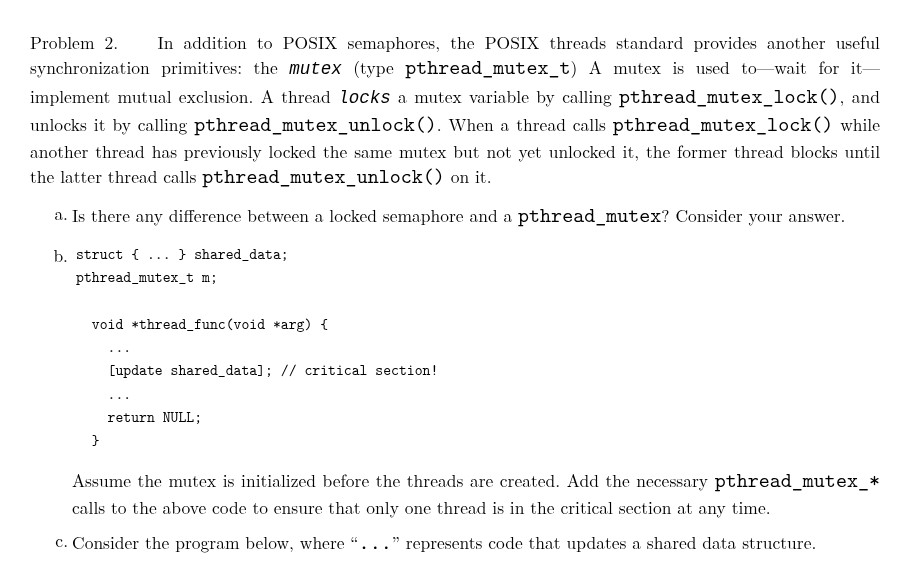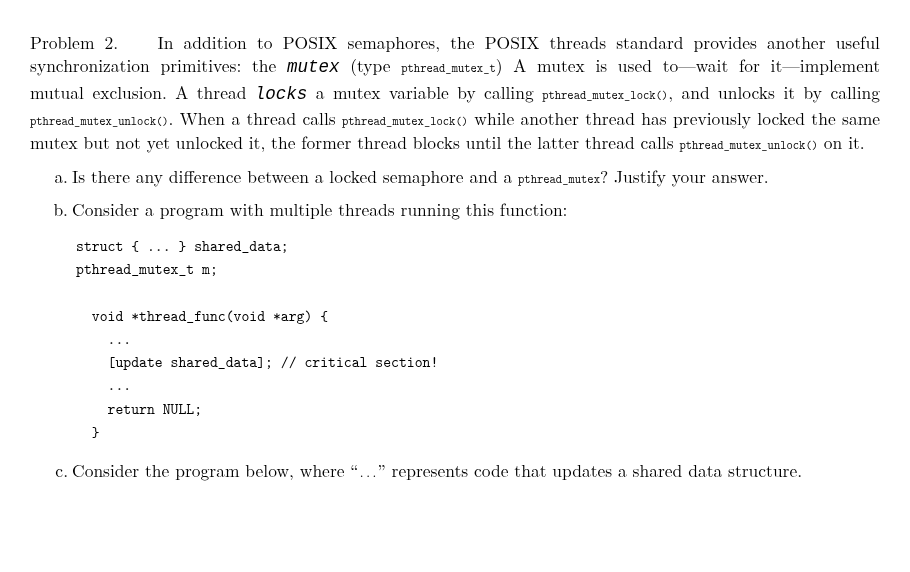--- a/index.html
+++ b/index.html
@@ -15,21 +15,21 @@
     line-height: 1.35;
     color: #000;
   }
   .prob-head {
     text-align: justify;
     text-justify: inter-word;
     margin-bottom: 10px;
   }
   .bold { font-weight: 400; }
   .italic { font-style: italic; font-family: Liberation Mono, monospace; }
-  .tt { font-family: "Latin Modern Mono", "CMU Typewriter Text", "Courier New", monospace; font-size: 12px; }
+  .tt { font-family: "Latin Modern Mono", "CMU Typewriter Text", "Courier New", monospace; font-size: 21px; }
   ol.parts {
     list-style: none;
     padding-left: 24px;
     margin: 8px 0 0 0;
   }
   ol.parts > li {
     position: relative;
     padding-left: 18px;
     margin-bottom: 10px;
     text-align: justify;
@@ -57,37 +57,39 @@
 
 <div class="page">
 
   <p class="prob-head">
     <span class="bold">Problem 2.</span>&nbsp;&nbsp;&nbsp;<span>In addition to POSIX semaphores, the POSIX threads standard provides another useful synchronization primitives: the </span><span class="italic">mutex</span><span> (type </span><span class="tt">pthread_mutex_t</span><span>) A mutex is used to—wait for it—implement mutual exclusion. A thread </span><span class="italic">locks</span><span> a mutex variable by calling </span><span class="tt">pthread_mutex_lock()</span><span>, and unlocks it by calling </span><span class="tt">pthread_mutex_unlock()</span><span>. When a thread calls </span><span class="tt">pthread_mutex_lock()</span><span> while another thread has previously locked the same mutex but not yet unlocked it, the former thread blocks until the latter thread calls </span><span class="tt">pthread_mutex_unlock()</span><span> on it.</span>
   </p>
 
   <ol class="parts">
     <li>
       <span class="marker">a.</span>
-      <span>Is there any difference between a locked semaphore and a </span><span class="tt">pthread_mutex</span><span>? Justify your answer.</span>
+      <span>Is there any difference between a locked semaphore and a </span><span class="tt">pthread_mutex</span><span>? Consider your answer.</span>
     </li>
 
     <li>
       <span class="marker">b.</span>
-      <span>Consider a program with multiple threads running this function:</span>
 
       <div class="codeblock">struct { ... } shared_data;
 pthread_mutex_t m;
 
   void *thread_func(void *arg) {
     ...
     [update shared_data]; // critical section!
     ...
     return NULL;
   }</div>
 
+      <div class="inner-para">
+        <span>Assume the mutex is initialized before the threads are created. Add the necessary </span><span class="tt">pthread_mutex_*</span><span> calls to the above code to ensure that only one thread is in the critical section at any time.</span>
+      </div>
     </li>
 
     <li>
       <span class="marker">c.</span>
       <span>Consider the program below, where “</span><span class="tt">...</span><span>” represents code that updates a shared data structure.</span>
     </li>
   </ol>
 
 </div>
 

